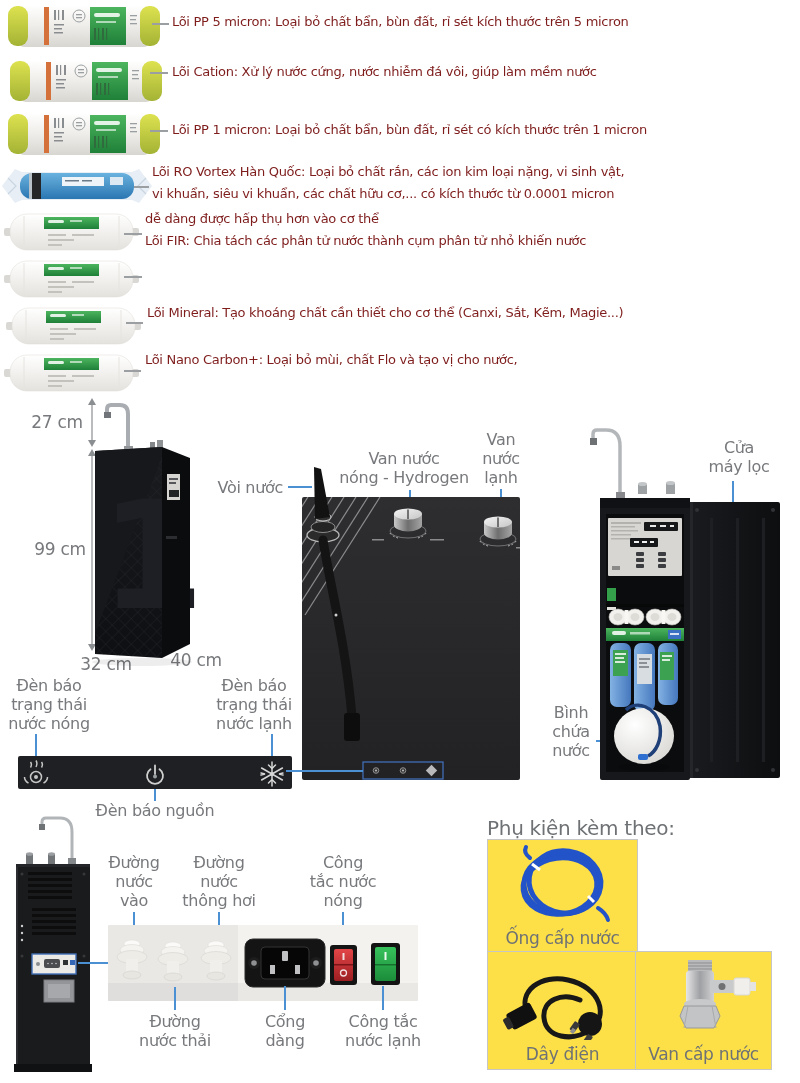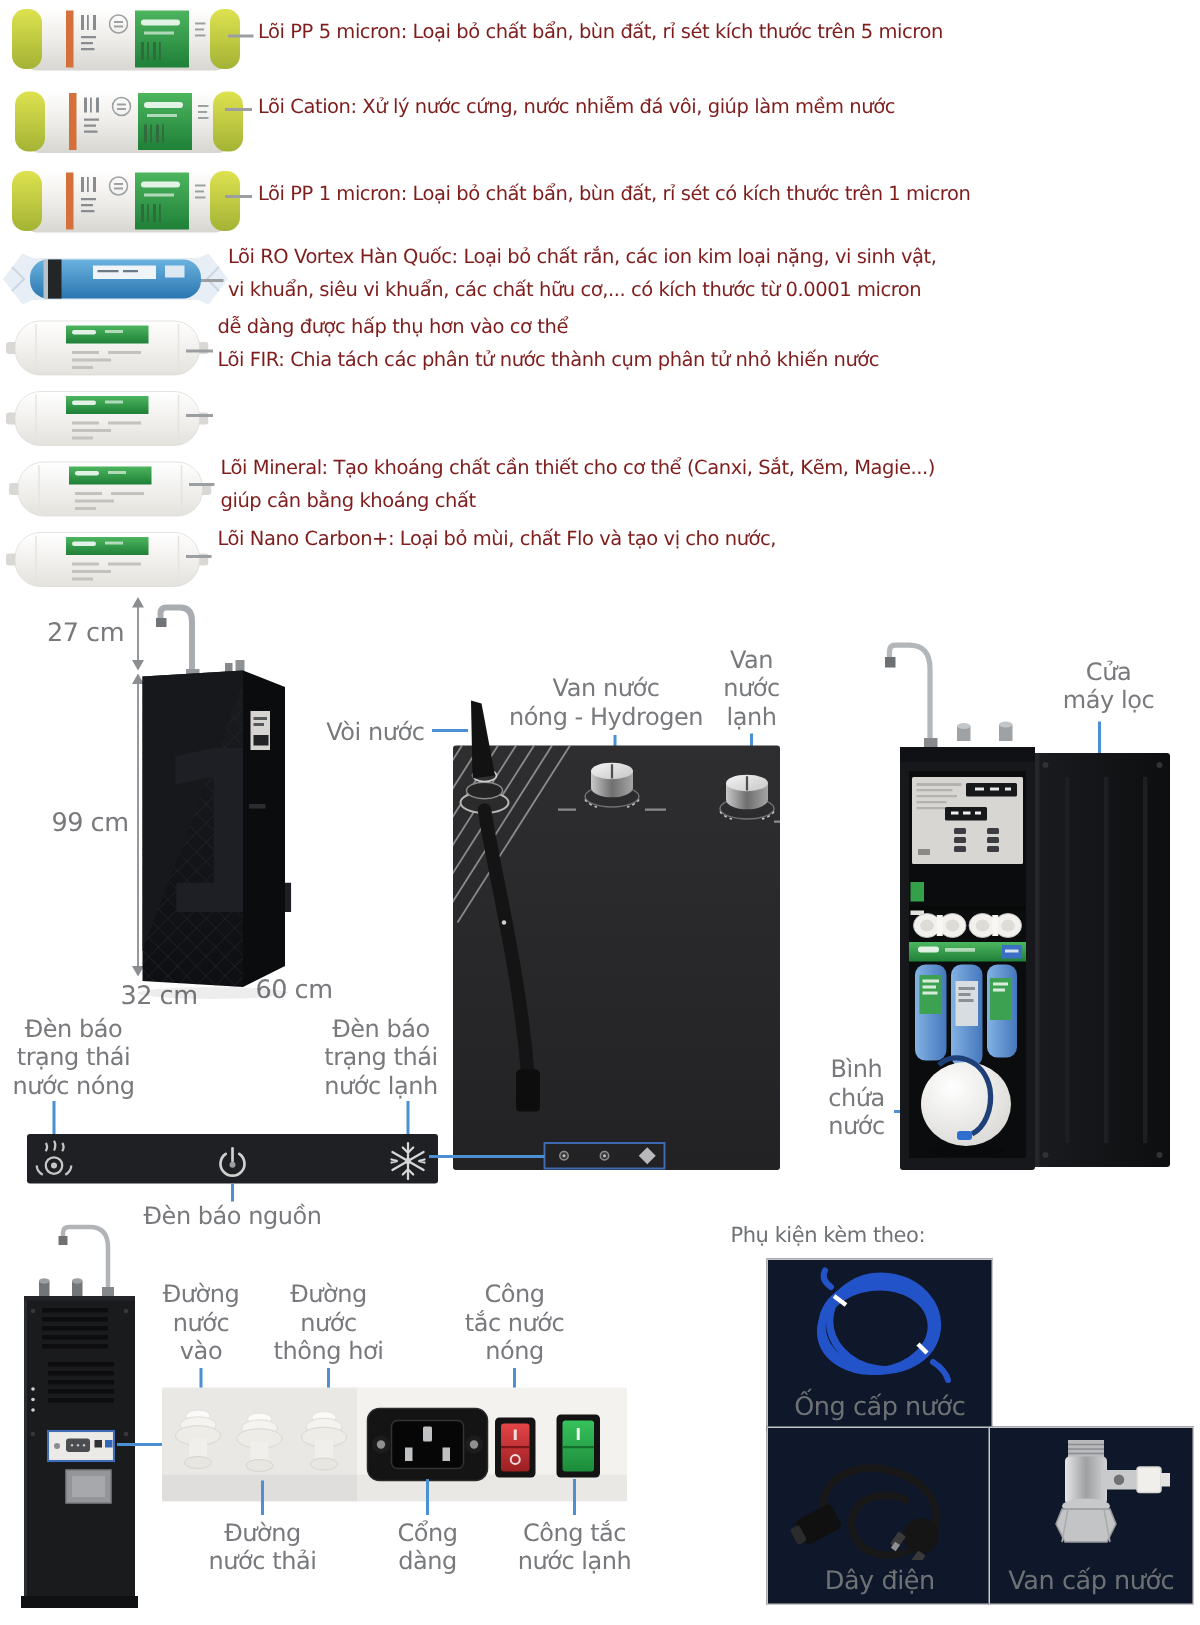--- a/index.html
+++ b/index.html
@@ -10,24 +10,24 @@
   .lbl{position:absolute;color:#77797c;font-size:16px;line-height:19px;letter-spacing:-0.3px;
        text-align:center;white-space:nowrap;transform:translateX(-50%);}
   .lbl.right{transform:translateX(-100%);text-align:center;}
   .dim{font-size:17px;}
   .gline{position:absolute;height:1.5px;background:#9b9fa2;}
   .bv{position:absolute;width:1.5px;background:#4a90d2;}
   .bh{position:absolute;height:1.5px;background:#4a90d2;}
   .strip{position:absolute;left:18px;top:756px;width:274px;height:33px;background:#1f2023;border-radius:2px;}
   .panelbig{position:absolute;left:108px;top:925px;width:310px;height:76px;
             background:linear-gradient(90deg,#e9e8e5 0 42%,#f3f2ef 42% 100%);border-radius:1px;}
-  .acc-box{position:absolute;border:1px solid #c6c6c6;background:#0f172a;margin-left:24px;}
+  .acc-box{position:absolute;border:1px solid #c6c6c6;background:#fde047;}
   .acc-cap{position:absolute;left:0;right:0;bottom:5px;text-align:center;color:#6f7275;
            font-size:17px;letter-spacing:-0.3px;white-space:nowrap;}
-  .acc-header{position:absolute;left:487px;top:816px;color:#6f7275;font-size:14px;letter-spacing:-0.3px;white-space:nowrap;}
+  .acc-header{position:absolute;left:487px;top:816px;color:#6f7275;font-size:20px;letter-spacing:-0.3px;white-space:nowrap;}
   svg text{font-family:"DejaVu Sans","Liberation Sans",sans-serif;}
 </style>
 </head>
 <body>
 
 <div class="canvas">
 
 <svg width="0" height="0" style="position:absolute" aria-hidden="true">
   <defs>
     <linearGradient id="cylBody" x1="0" y1="0" x2="0" y2="1">
@@ -227,35 +227,34 @@
       <use href="#sym-inl"></use>
     </svg>
 <div class="gline" style="left:124px;top:276px;width:18px"></div>
 
 <svg class="abs" style="left:6px;top:305px" width="135" height="42">
       <use href="#sym-inl"></use>
     </svg>
 <div class="gline" style="left:126px;top:322px;width:17px"></div>
 <div class="desc" style="left:147px;top:302px">
   <div>Lõi Mineral: Tạo khoáng chất cần thiết cho cơ thể (Canxi, Sắt, Kẽm, Magie...)</div>
-      <div>giúp cân bằng khoáng chất</div>
 </div>
 
 <svg class="abs" style="left:4px;top:352px" width="135" height="42">
       <use href="#sym-inl"></use>
     </svg>
 <div class="gline" style="left:124px;top:370px;width:17px"></div>
 <div class="desc" style="left:145px;top:349px">
   <div>Lõi Nano Carbon+: Loại bỏ mùi, chất Flo và tạo vị cho nước,</div>
 </div>
 
 <div class="lbl dim" style="left:57px;top:413px">27 cm</div>
 <div class="lbl dim" style="left:60px;top:540px">99 cm</div>
 <div class="lbl dim" style="left:106px;top:655px">32 cm</div>
-<div class="lbl dim" style="left:196px;top:651px">60 cm</div>
+<div class="lbl dim" style="left:196px;top:651px">40 cm</div>
 
 <svg class="abs" style="left:85px;top:398px" width="14" height="49">
   <line x1="7" y1="3" x2="7" y2="46" stroke="#8b8e91" stroke-width="1.2"></line>
   <polygon points="7,0 3,7 11,7" fill="#8b8e91"></polygon>
       <polygon points="7,49 3,42 11,42" fill="#8b8e91"></polygon>
 </svg>
 <svg class="abs" style="left:85px;top:449px" width="14" height="202">
   <line x1="7" y1="3" x2="7" y2="199" stroke="#8b8e91" stroke-width="1.2"></line>
   <polygon points="7,0 3,7 11,7" fill="#8b8e91"></polygon>
       <polygon points="7,202 3,195 11,195" fill="#8b8e91"></polygon>

